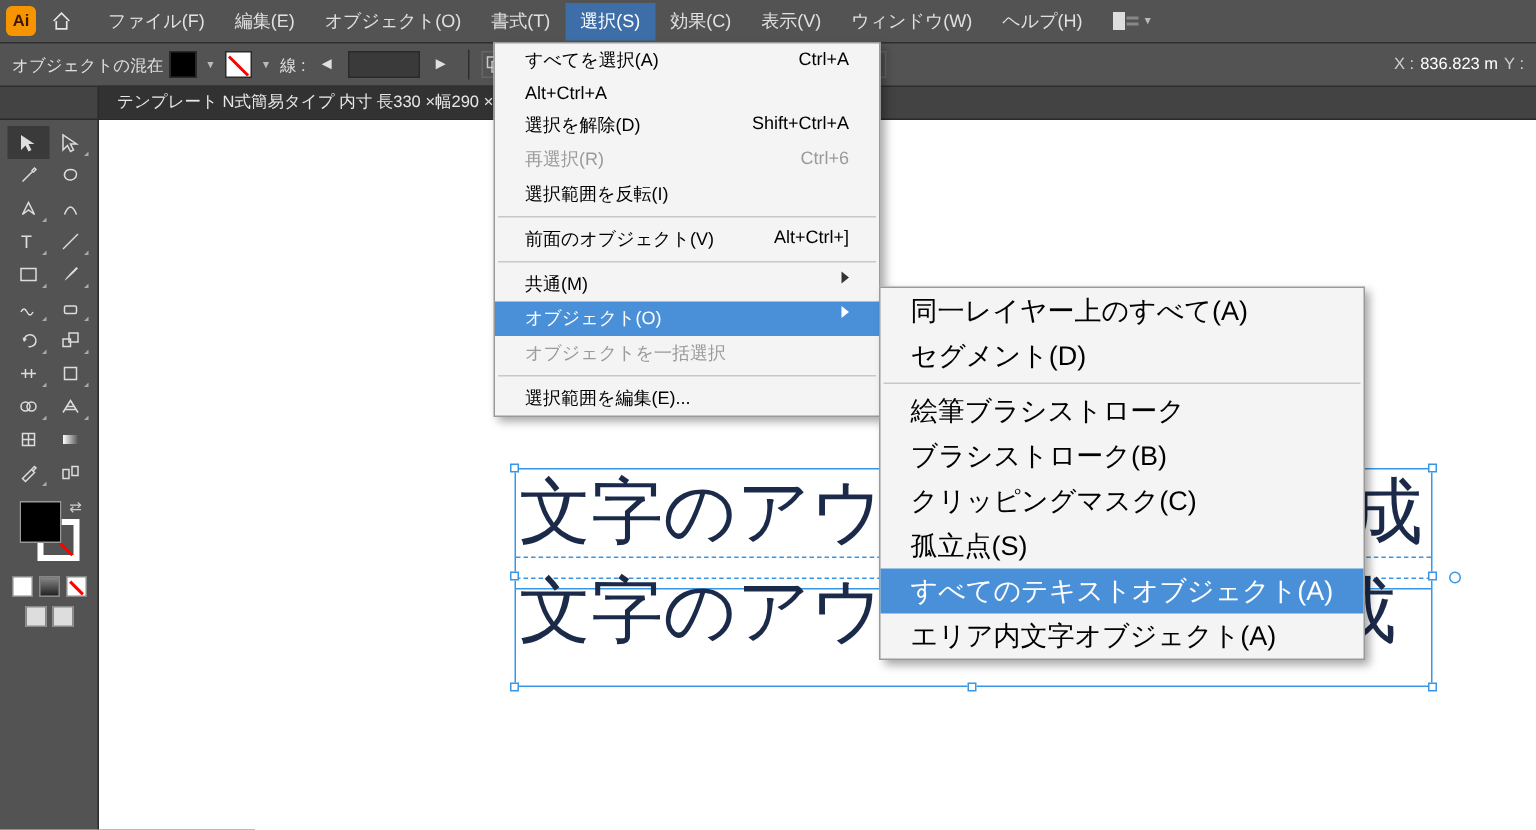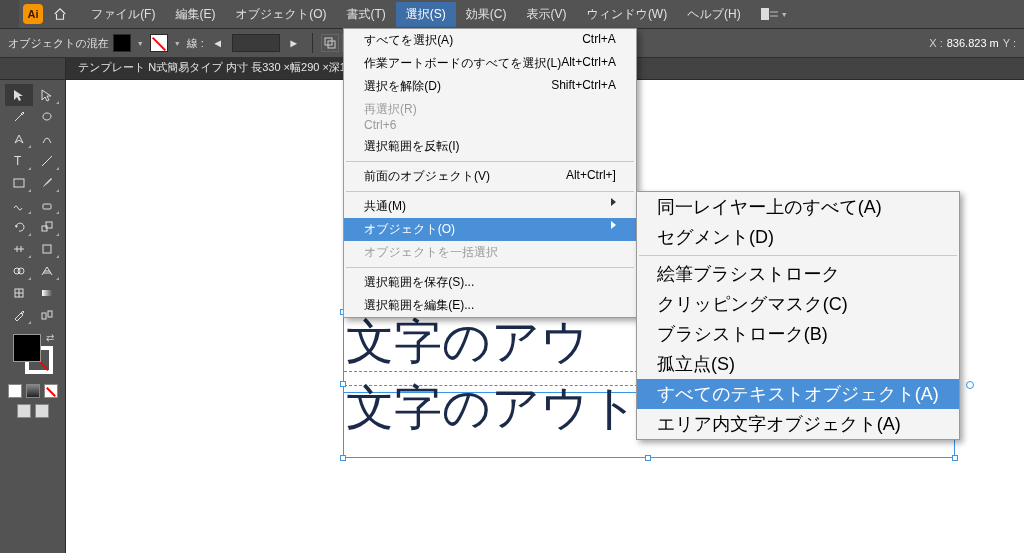--- a/index.html
+++ b/index.html
@@ -12,21 +12,20 @@
     overflow: hidden;
     position: relative;
   }
   
   .menubar {
     height: 28px;
     background: #535353;
     display: flex; align-items: center;
     padding: 0 4px;
     gap: 2px;
-    margin-left: 19px;
   }
   .menubar .app-icon {
     width: 20px; height: 20px;
     background: #f79500;
     color: #3a1600;
     border-radius: 4px;
     display: flex; align-items: center; justify-content: center;
     font-weight: bold; font-size: 11px;
     margin-right: 6px;
   }
@@ -208,21 +207,21 @@
     color:#000;
     font-size:12px;
     z-index:100;
     min-width:258px;
   }
   .dropdown .dm-item{
     display:flex; justify-content:space-between;
     padding:3px 20px 3px 20px;
     white-space:nowrap;
   }
-  .dropdown .dm-item.disabled{ color:#9a9a9a;flex-direction:column; }
+  .dropdown .dm-item.disabled{ color:#9a9a9a; }
   .dropdown .dm-item.hovered{ background:#4a90d9; color:#fff; }
   .dropdown .dm-sep{ height:1px; background:#c8c8c8; margin:3px 2px;}
   .dropdown .sub::after{
     content:""; width:0;height:0;
     border-top:4px solid transparent;
     border-bottom:4px solid transparent;
     border-left:5px solid #333;
     margin-left:auto;
   }
   .dropdown .dm-item.hovered.sub::after{ border-left-color:#fff; }
@@ -584,28 +583,27 @@
       <span>文字のアウ</span>
       <span style="display:inline-block; width:190px;"></span>
       <span>を作成</span>
     </div>
     <div class="txt-obj txt2">
       <span>文字のアウトラインを作成</span>
     </div>
   </div>
 </div>
 
-<div class="dropdown" id="dropdown" style="left:343px;">
+<div class="dropdown" id="dropdown" style="left:329px;">
 
 <div class="dm-item">
       <span>すべてを選択(A)</span>
       <span>Ctrl+A</span>
     </div>
     <div class="dm-item">
-      <span>作業アートボードのすべてを選択(L)</span>
       <span>Alt+Ctrl+A</span>
     </div>
     <div class="dm-item">
       <span>選択を解除(D)</span>
       <span>Shift+Ctrl+A</span>
     </div>
     <div class="dm-item disabled">
       <span>再選択(R)</span>
       <span>Ctrl+6</span>
     </div>
@@ -622,41 +620,38 @@
       <span>共通(M)</span>
     </div>
     <div class="dm-item hovered sub">
       <span>オブジェクト(O)</span>
     </div>
     <div class="dm-item disabled">
       <span>オブジェクトを一括選択</span>
     </div>
     <div class="dm-sep"></div>
     <div class="dm-item">
-      <span>選択範囲を保存(S)...</span>
-    </div>
-    <div class="dm-item">
       <span>選択範囲を編集(E)...</span>
     </div>
     <div class="submenu" id="submenu">
       <div class="dm-item">
         <span>同一レイヤー上のすべて(A)</span>
       </div>
       <div class="dm-item">
         <span>セグメント(D)</span>
       </div>
       <div class="dm-sep"></div>
       <div class="dm-item">
         <span>絵筆ブラシストローク</span>
       </div>
       <div class="dm-item">
+        <span>ブラシストローク(B)</span>
+      </div>
+      <div class="dm-item">
         <span>クリッピングマスク(C)</span>
-      </div>
-      <div class="dm-item">
-        <span>ブラシストローク(B)</span>
       </div>
       <div class="dm-item">
         <span>孤立点(S)</span>
       </div>
       <div class="dm-item hovered">
         <span>すべてのテキストオブジェクト(A)</span>
       </div>
       <div class="dm-item">
         <span>エリア内文字オブジェクト(A)</span>
       </div>

